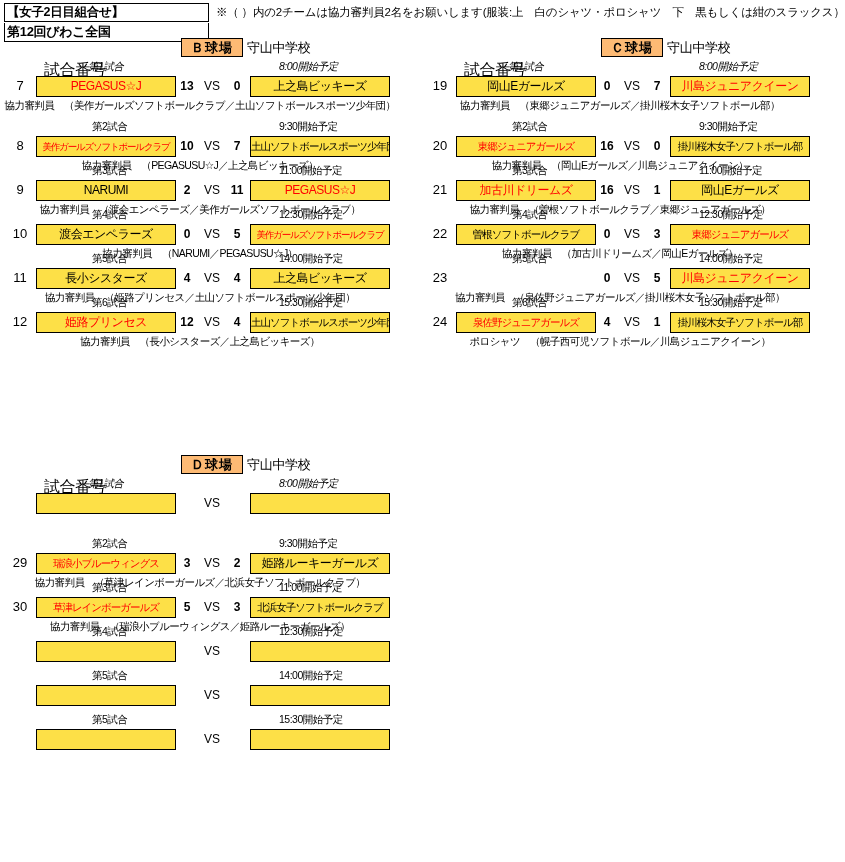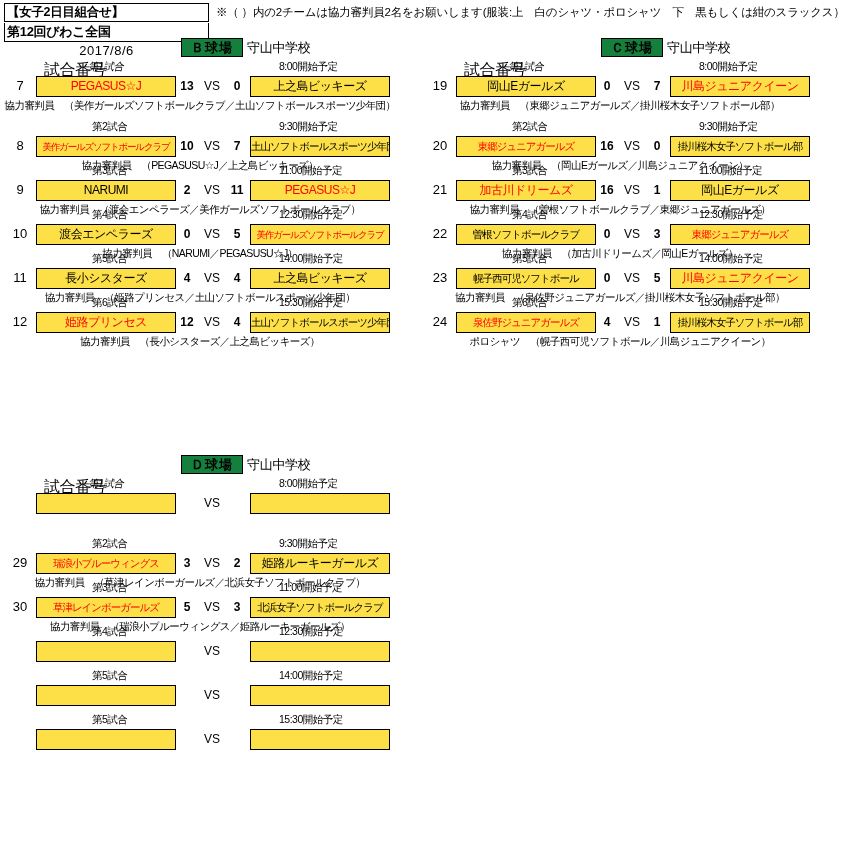--- a/index.html
+++ b/index.html
@@ -84,21 +84,21 @@
     top: 0;
     width: 62px;
     height: 19px;
     border: 1px solid #000;
     box-sizing: border-box;
     text-align: center;
     line-height: 17px;
     font-size: 13px;
     font-weight: bold;
     letter-spacing: 1px;
-    background: #15803d;
+    background: #fdba74;
   }
   .venue-school {
     position: absolute;
     left: 247px;
     top: 1px;
     font-size: 13px;
     letter-spacing: -0.3px;
   }
 
   .col-head {
@@ -120,20 +120,21 @@
     font-size: 10.5px;
     letter-spacing: -0.5px;
     font-style: italic;
   }
   .col-head .lbl-time {
     position: absolute;
     left: 279px;
     top: 0;
     font-size: 10.5px;
     letter-spacing: -0.5px;
+    font-style: italic;
   }
 
   .game {
     position: relative;
     height: 44px;
   }
   .game .gline {
     position: relative;
     height: 16px;
   }
@@ -224,21 +225,20 @@
   }
 </style>
 </head>
 <body>
 
 <div class="page">
 
   <div class="header-title-box">【女子2日目組合せ】</div>
   <div class="header-note">※（ ）内の2チームは協力審判員2名をお願いします(服装:上　白のシャツ・ポロシャツ　下　黒もしくは紺のスラックス）</div>
   <div class="header-sub">第12回びわこ全国</div>
-  <div class="header-date">2017/8/6</div>
 
   <div id="venues-root">
       <div class="venue" style="left: 0px; top: 38px; width: 410px;">
         <div class="venue-head">
           <div class="venue-badge">Ｂ球場</div>
           <div class="venue-school">守山中学校</div>
         </div>
         <div class="col-head">
           <span class="lbl-no">試合番号</span>
           <span class="lbl-game">第1試合</span>
@@ -405,21 +405,20 @@
             <div class="umpire">協力審判員　（加古川ドリームズ／岡山Eガールズ）</div>
           </div>
         </div>
         <div class="game">
           <div class="gline">
             <span class="g-label">第5試合</span>
             <span class="g-time">14:00開始予定</span>
           </div>
           <div class="row">
             <div class="gno">23</div>
-            <div class="tbox left small">幌子西可児ソフトボール</div>
             <div class="score-l">0</div>
             <div class="vs">VS</div>
             <div class="score-r">5</div>
             <div class="tbox right red">川島ジュニアクイーン</div>
             <div class="umpire">協力審判員　（泉佐野ジュニアガールズ／掛川桜木女子ソフトボール部）</div>
           </div>
         </div>
         <div class="game">
           <div class="gline">
             <span class="g-label">第6試合</span>

